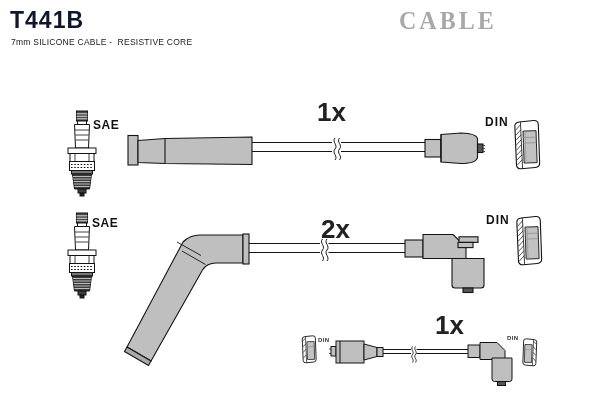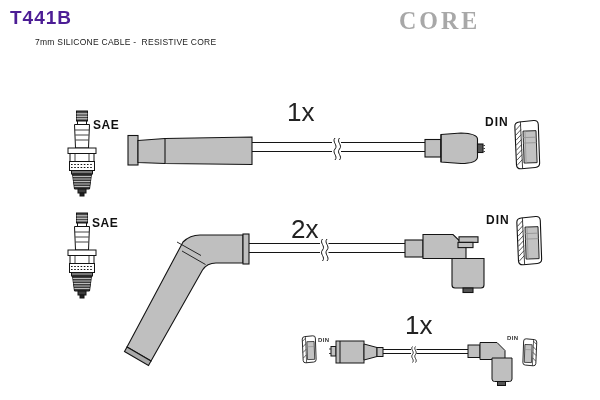--- a/index.html
+++ b/index.html
@@ -2,46 +2,46 @@
 <html><head>
 <meta charset="utf-8">
 <style>
   html,body{margin:0;padding:0;}
   body{
     width:600px;height:400px;background:#ffffff;position:relative;overflow:hidden;
     font-family:"Liberation Sans", sans-serif;color:#111;
   }
   .abs{position:absolute;}
   
-  .product-code{left:10px;top:7px;font-size:19px;font-weight:700;letter-spacing:1px;color:#4c1d95;}
-  .subtitle{left:11px;top:37px;font-size:8.5px;letter-spacing:.25px;color:#1a1a1a;white-space:pre;margin-left:24px;}
+  .product-code{left:10px;top:7px;font-size:23px;font-weight:700;letter-spacing:1px;color:#0f172a;}
+  .subtitle{left:11px;top:37px;font-size:8.5px;letter-spacing:.25px;color:#1a1a1a;white-space:pre;}
   .brand{left:399px;top:8px;font-size:24px;font-weight:700;letter-spacing:3px;
          font-family:"Liberation Serif", serif;color:#a8a8a8;transform:scaleY(1.02);}
   
-  .qty{font-size:26px;font-weight:400;color:#222;}
+  .qty{font-size:26px;font-weight:700;color:#222;margin-left:30px;}
   .qty1{left:287px;top:97px;}
   .qty2{left:291px;top:214px;}
   .qty3{left:405px;top:310px;}
   .sae{font-size:12px;font-weight:700;letter-spacing:.5px;}
   .sae1{left:93px;top:118px;}
   .sae2{left:92px;top:216px;}
   .din{font-size:12px;font-weight:700;letter-spacing:1px;}
   .din1{left:485px;top:115px;}
   .din2{left:486px;top:213px;}
   .din-small{font-size:6px;font-weight:700;letter-spacing:.4px;color:#333;}
   .din3l{left:318px;top:337px;}
   .din3r{left:507px;top:335px;}
   svg{display:block;}
 </style>
 </head>
 <body>
 
 <div class="abs product-code">T441B</div>
 <div class="abs subtitle">7mm SILICONE CABLE -  RESISTIVE CORE</div>
-<div class="abs brand">CORE</div>
+<div class="abs brand">CABLE</div>
 
 <div class="abs" style="left:65px;top:110px;">
   <svg width="34" height="88" viewBox="0 0 34 88">
     <g stroke="#141414" stroke-width="1" fill="none">
       <rect x="11.5" y="1" width="11" height="10" fill="#4a4a4a"></rect>
       <path d="M11.5 3.8h11M11.5 6.3h11M11.5 8.8h11" stroke="#e6e6e6" stroke-width="0.9"></path>
       <rect x="12.5" y="11" width="9" height="3.5" fill="#fff"></rect>
       <polygon points="9.5,14.5 24.5,14.5 23.5,38 10.5,38" fill="#fff"></polygon>
       <path d="M10 20h14M10.3 25h13.4M10.6 30h12.8" stroke-width="0.8"></path>
       <rect x="3" y="38" width="28" height="5.5" fill="#fff"></rect>

